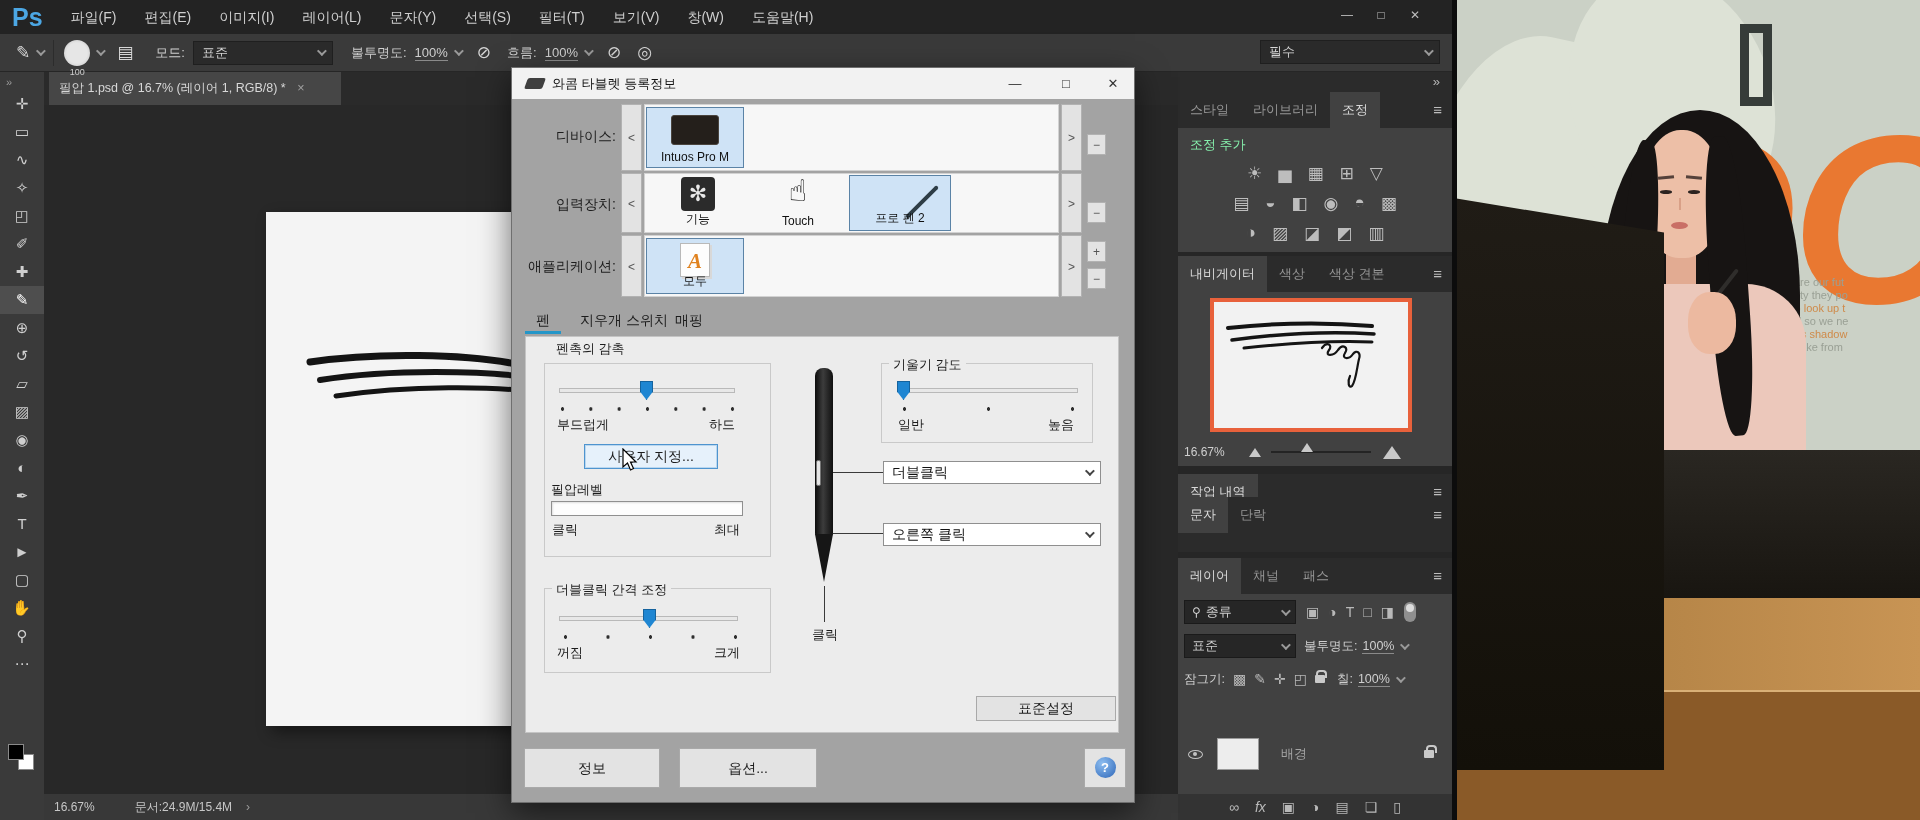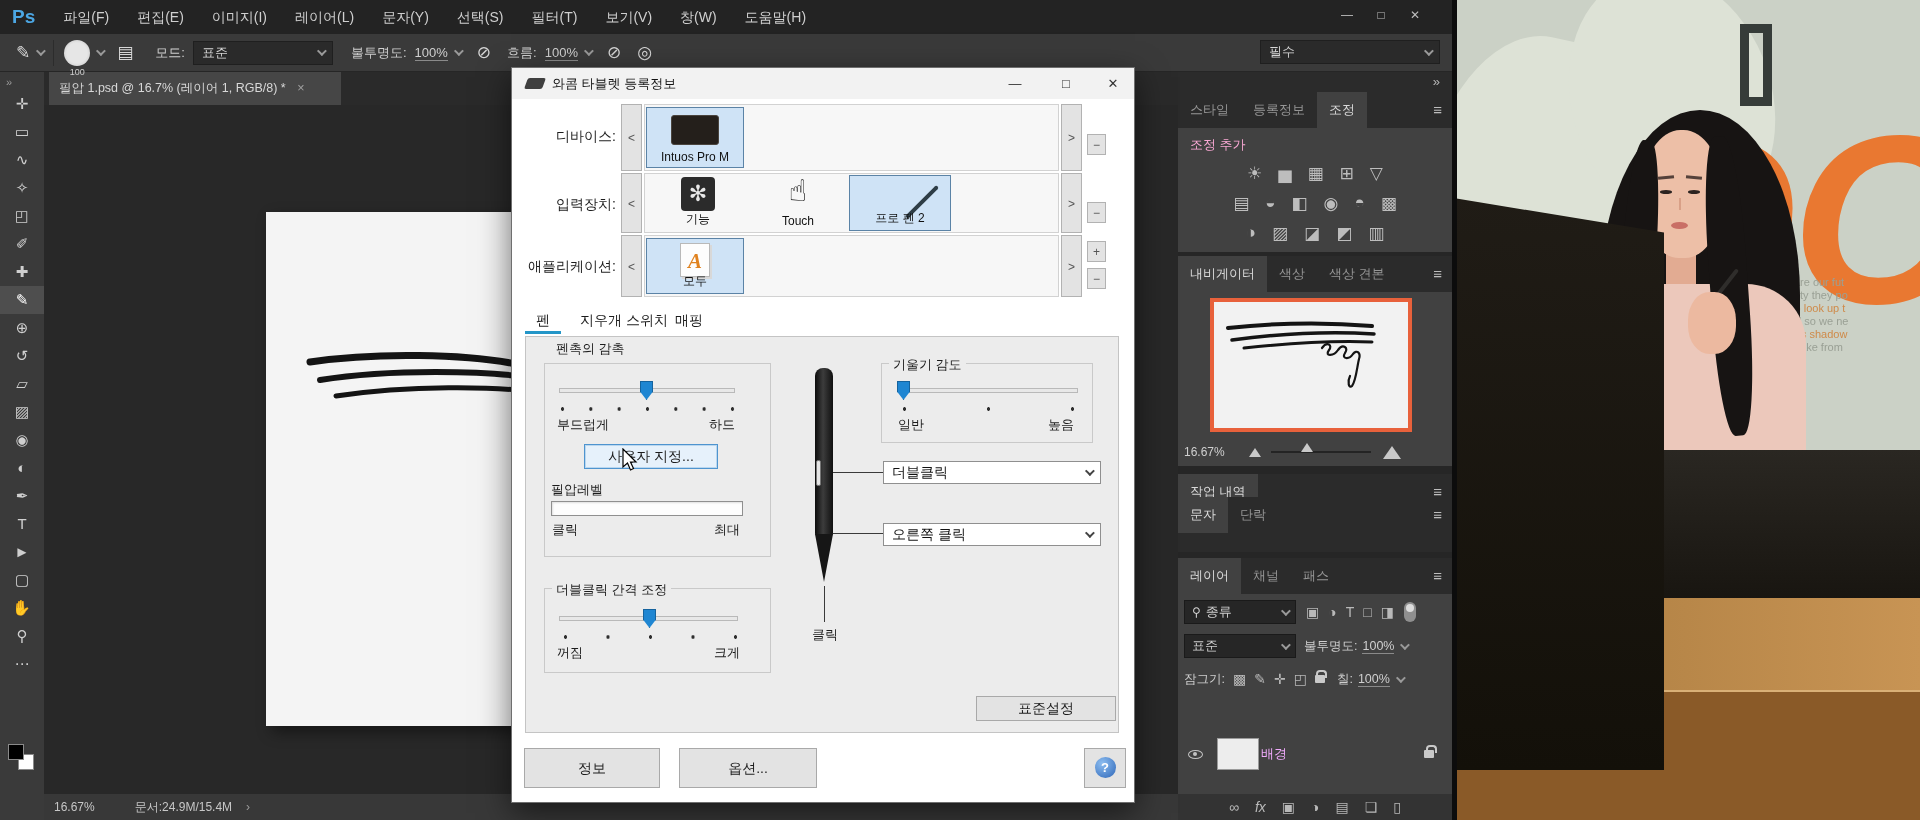--- a/index.html
+++ b/index.html
@@ -2,21 +2,21 @@
 <html><head>
 <meta charset="utf-8">
 <style>
   * { margin:0; padding:0; box-sizing:border-box; }
   body { font-family:"Liberation Sans","DejaVu Sans",sans-serif; background:#111; }
   #root { position:relative; width:1920px; height:820px; overflow:hidden; background:#282828; }
   .abs { position:absolute; }
 
   
   .menubar { left:0; top:0; width:1452px; height:34px; background:#232323; display:flex; align-items:center; z-index:6; }
-  .ps-logo { color:#4ca7e4; font-weight:bold; font-size:19px; margin:0 14px 0 12px; }
+  .ps-logo { color:#4ca7e4; font-weight:bold; font-size:25px; margin:0 14px 0 12px; }
   .menu-item { color:#cfcfcf; font-size:14px; padding:0 14px; line-height:34px; }
   .win-controls { position:absolute; right:20px; top:0; display:flex; }
   .win-ctl { width:34px; height:30px; color:#bdbdbd; font-size:12px; text-align:center; line-height:30px; }
 
   
   .optionsbar { left:0; top:34px; width:1452px; height:38px; background:#3a3a3a; border-bottom:1px solid #262626; display:flex; align-items:center; z-index:6; color:#cfcfcf; font-size:13px; }
   .ob-icon { color:#d6d6d6; font-size:17px; }
   .chev { display:inline-block; width:7px; height:7px; border-right:2px solid #9a9a9a; border-bottom:2px solid #9a9a9a; transform:rotate(45deg) translateY(-2px); margin-left:6px; }
   .ob-sep { width:1px; height:26px; background:#2c2c2c; margin:0 10px; }
   .brush-preview { width:26px; height:26px; border-radius:50%; background:radial-gradient(circle,#e6e6e6 55%,#bdbdbd); position:relative; }
@@ -36,21 +36,21 @@
 
   
   .tabstrip { left:44px; top:72px; width:1134px; height:33px; background:#2a2a2a; z-index:1; }
   .doc-tab { position:absolute; left:5px; top:0; width:292px; height:33px; background:#464646; color:#d8d8d8; font-size:12.5px; line-height:33px; padding:0 10px; }
   .doc-tab .close { color:#a0a0a0; margin-left:8px; }
   .pasteboard { left:44px; top:105px; width:1134px; height:689px; background:#282828; overflow:hidden; z-index:0; }
   .canvas { position:absolute; left:222px; top:107px; width:360px; height:514px; background:#f4f4f4; box-shadow:6px 6px 14px rgba(0,0,0,.45); }
   .statusbar { left:44px; top:794px; width:1134px; height:26px; background:#383838; color:#c7c7c7; font-size:12px; display:flex; align-items:center; z-index:2; }
 
   
-  .dialog { left:511px; top:67px; width:624px; height:736px; background:#ffffff; border:1px solid #6f6f6f; box-shadow:0 10px 30px rgba(0,0,0,.55); z-index:10; font-size:14px; color:#1c1c1c; }
+  .dialog { left:511px; top:67px; width:624px; height:736px; background:#a3a3a3; border:1px solid #6f6f6f; box-shadow:0 10px 30px rgba(0,0,0,.55); z-index:10; font-size:14px; color:#1c1c1c; }
   .dlg-titlebar { position:absolute; left:0; top:0; width:100%; height:31px; background:#f2f2f2; }
   .dlg-title { position:absolute; left:40px; top:7px; font-size:13px; color:#111; }
   .dlg-appicon { position:absolute; left:14px; top:10px; width:18px; height:11px; background:#3f3f3f; transform:skewX(-20deg); border-radius:2px; }
   .dlg-ctl { position:absolute; top:0; width:44px; height:31px; text-align:center; line-height:31px; color:#333; font-size:13px; }
   .row-label { position:absolute; width:96px; text-align:right; color:#1c1c1c; }
   .strip { position:absolute; background:#f7f7f7; border:1px solid #d2d2d2; }
   .nav-btn { position:absolute; background:#e3e3e3; border:1px solid #b2b2b2; color:#555; text-align:center; font-size:12px; }
   .sel-item { position:absolute; background:#cfe3f6; border:1px solid #5b83a6; text-align:center; }
   .sel-item .cap, .plain-item .cap { position:absolute; bottom:3px; left:0; width:100%; font-size:12px; color:#111; }
   .plain-item { position:absolute; text-align:center; }
@@ -348,26 +348,26 @@
     <polygon points="1,1 1,19 5.5,15 8.5,22 11.5,20.5 8.5,14 14,14" fill="#fff" stroke="#000" stroke-width="1.2"></polygon>
   </svg>
 
   <div class="abs rightcol">
     <div class="rc collapse-row" style="top:0">
       <span>»</span>
     </div>
 
     <div class="rc ptab-strip" style="top:20px">
       <span class="ptab">스타일</span>
-      <span class="ptab">등록정보</span>
+      <span class="ptab">라이브러리</span>
       <span class="ptab active">조정</span>
       <span class="pmenu">≡</span>
     </div>
     <div class="rc pbody" style="top:56px; height:124px">
-      <div style="padding:8px 8px 4px 12px; color:#f9a8d4">조정 추가</div>
+      <div style="padding:8px 8px 4px 12px; color:#86efac">조정 추가</div>
       <div class="adj-row">
         <span>☀</span>
         <span>▅</span>
         <span>▦</span>
         <span>⊞</span>
         <span>▽</span>
       </div>
       <div class="adj-row">
         <span>▤</span>
         <span>◒</span>
@@ -466,21 +466,21 @@
         <span class="lock" style="margin-left:8px"></span>
         <span style="margin-left:12px; font-size:12.5px">칠:</span>
         <span style="margin-left:5px; border-bottom:1px solid #8a8a8a; font-size:12.5px">100%</span>
         <i class="chev"></i>
       </div>
 
 
       <div class="layers-row" style="top:140px; height:40px">
         <span class="eye" style="margin-left:10px"></span>
         <div style="width:42px; height:32px; margin-left:14px; background:#ededed; border:1px solid #9a9a9a"></div>
-        <span style="margin-left:2px; color:#f0abfc">배경</span>
+        <span style="margin-left:22px; color:#a3a3a3">배경</span>
         <span class="lock" style="margin-left:auto; margin-right:18px"></span>
       </div>
 
       <div class="layers-row" style="top:200px; height:26px; background:#333; justify-content:center; gap:16px">
         <span class="licon">∞</span>
         <span class="licon" style="font-style:italic">fx</span>
         <span class="licon">▣</span>
         <span class="licon">◑</span>
         <span class="licon">▤</span>
         <span class="licon">❏</span>

